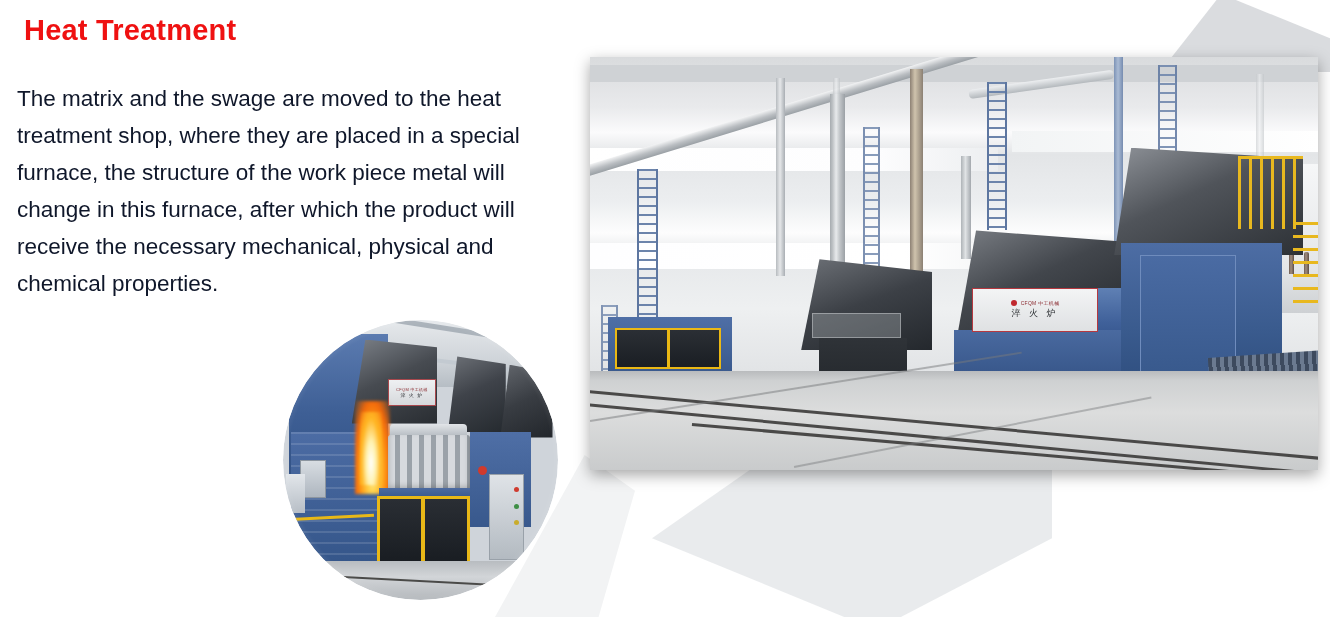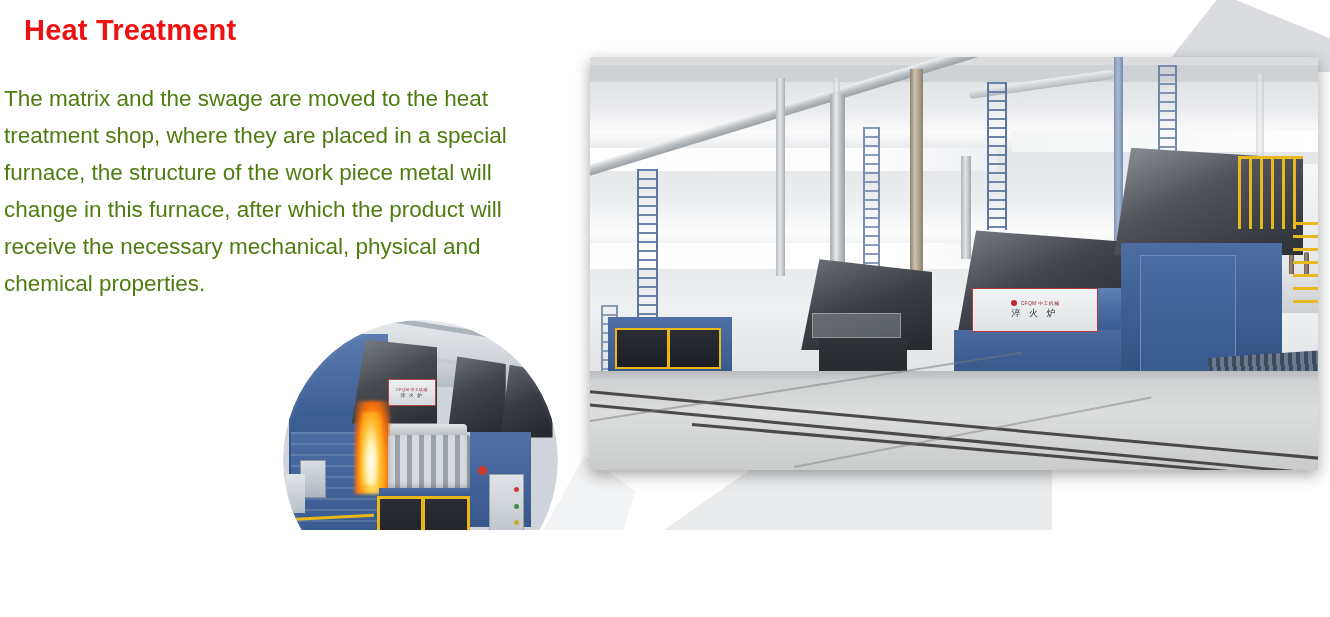--- a/index.html
+++ b/index.html
@@ -6,21 +6,21 @@
     margin: 0;
     padding: 0;
     background: #ffffff;
   }
   body {
     font-family: "Liberation Sans", sans-serif;
   }
   .page {
     position: relative;
     width: 1330px;
-    height: 530px;
+    height: 617px;
     background: #ffffff;
     overflow: hidden;
   }
 
   
   .deco {
     position: absolute;
     pointer-events: none;
   }
   .deco-top-tri {
@@ -58,26 +58,26 @@
     font-size: 29px;
     font-weight: bold;
     color: #ef1111;
     letter-spacing: .2px;
     white-space: nowrap;
   }
 
   
   .body-copy {
     position: absolute;
-    left: 4px;
+    left: 17px;
     top: 80px;
     width: 540px;
     font-size: 22.5px;
     line-height: 37px;
-    color: #4d7c0f;
+    color: #0f172a;
   }
 
   
   .photo {
     position: absolute;
     left: 590px;
     top: 57px;
     width: 728px;
     height: 413px;
     overflow: hidden;

